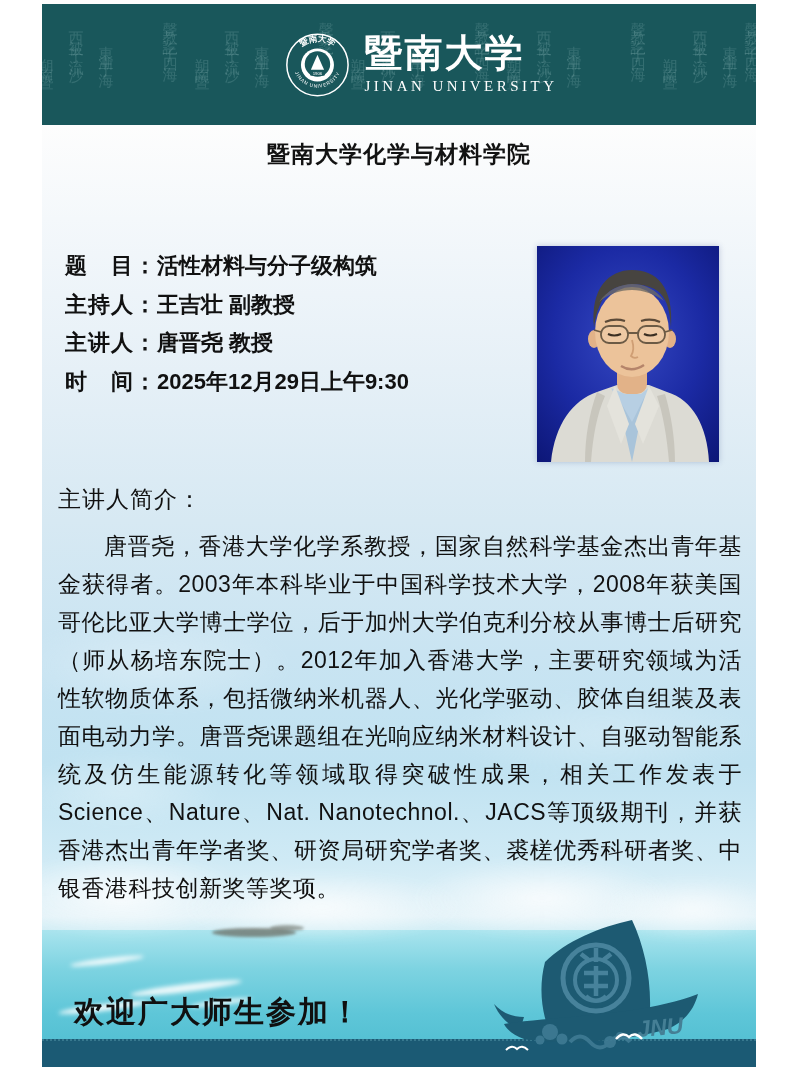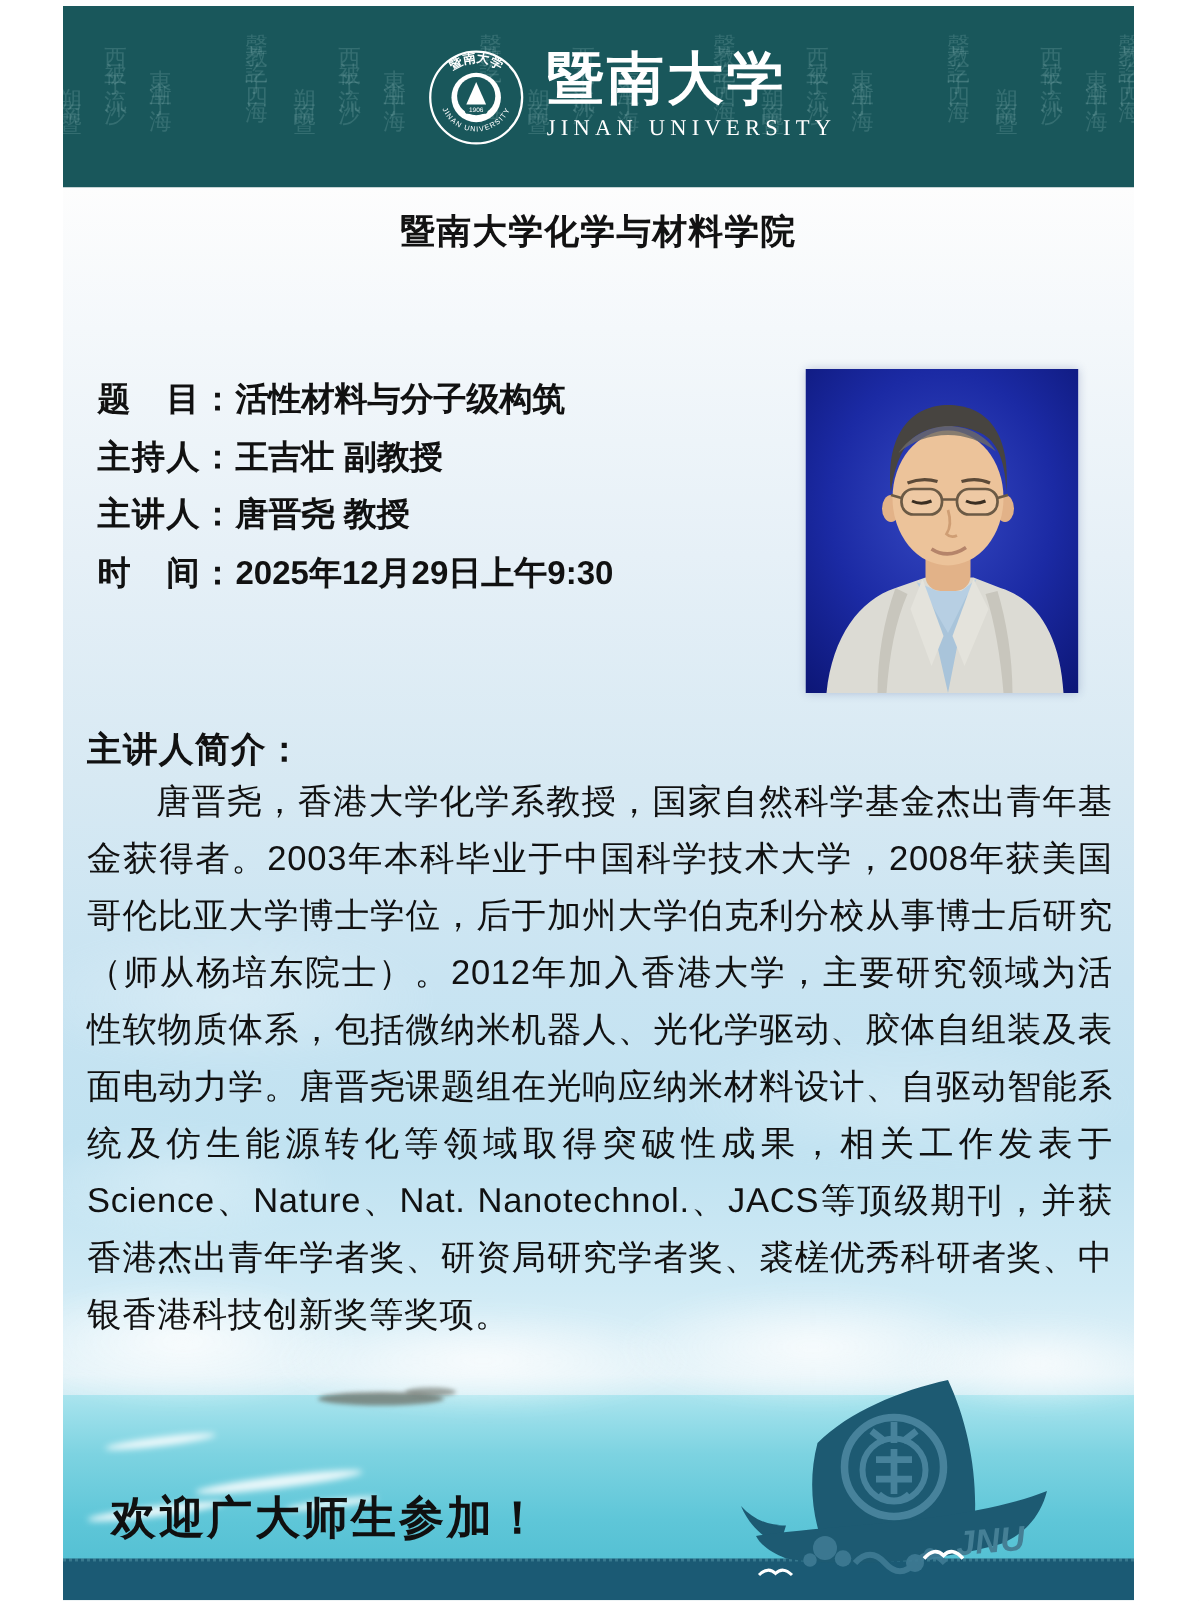--- a/index.html
+++ b/index.html
@@ -35,21 +35,21 @@
 
   .details{position:absolute;left:23px;top:247px;width:470px;z-index:2;}
   .detail-row{font-size:22px;line-height:38.5px;color:#111;font-weight:700;white-space:nowrap;}
   .detail-row .lbl{letter-spacing:1px;}
 
   .photo{position:absolute;left:495px;top:246px;width:182px;height:216px;z-index:2;
          box-shadow:0 0 6px rgba(30,50,120,0.25);}
   .photo svg{display:block;}
 
   .bio{position:absolute;left:16px;top:484px;width:684px;z-index:2;color:#111;}
-  .bio-h{font-size:23px;font-weight:700;letter-spacing:1px;}
+  .bio-h{font-size:23px;font-weight:400;margin-bottom:12px;letter-spacing:1px;}
   .bio-p{font-size:23px;line-height:38px;margin:0;text-align:justify;text-indent:2em;letter-spacing:0.5px;}
 
   .welcome{position:absolute;left:0;top:992px;width:600px;text-align:left;
            font-size:30px;font-weight:700;color:#101010;letter-spacing:2px;z-index:4;padding-left:32px;}
 
   
   .boat{position:absolute;left:450px;top:912px;z-index:3;}
   .band{position:absolute;left:0;top:1039px;width:714px;height:28px;background:#1b5a74;z-index:2;
         border-top:2px dotted rgba(140,210,220,0.25);box-sizing:border-box;}
   .bird{position:absolute;z-index:4;}

